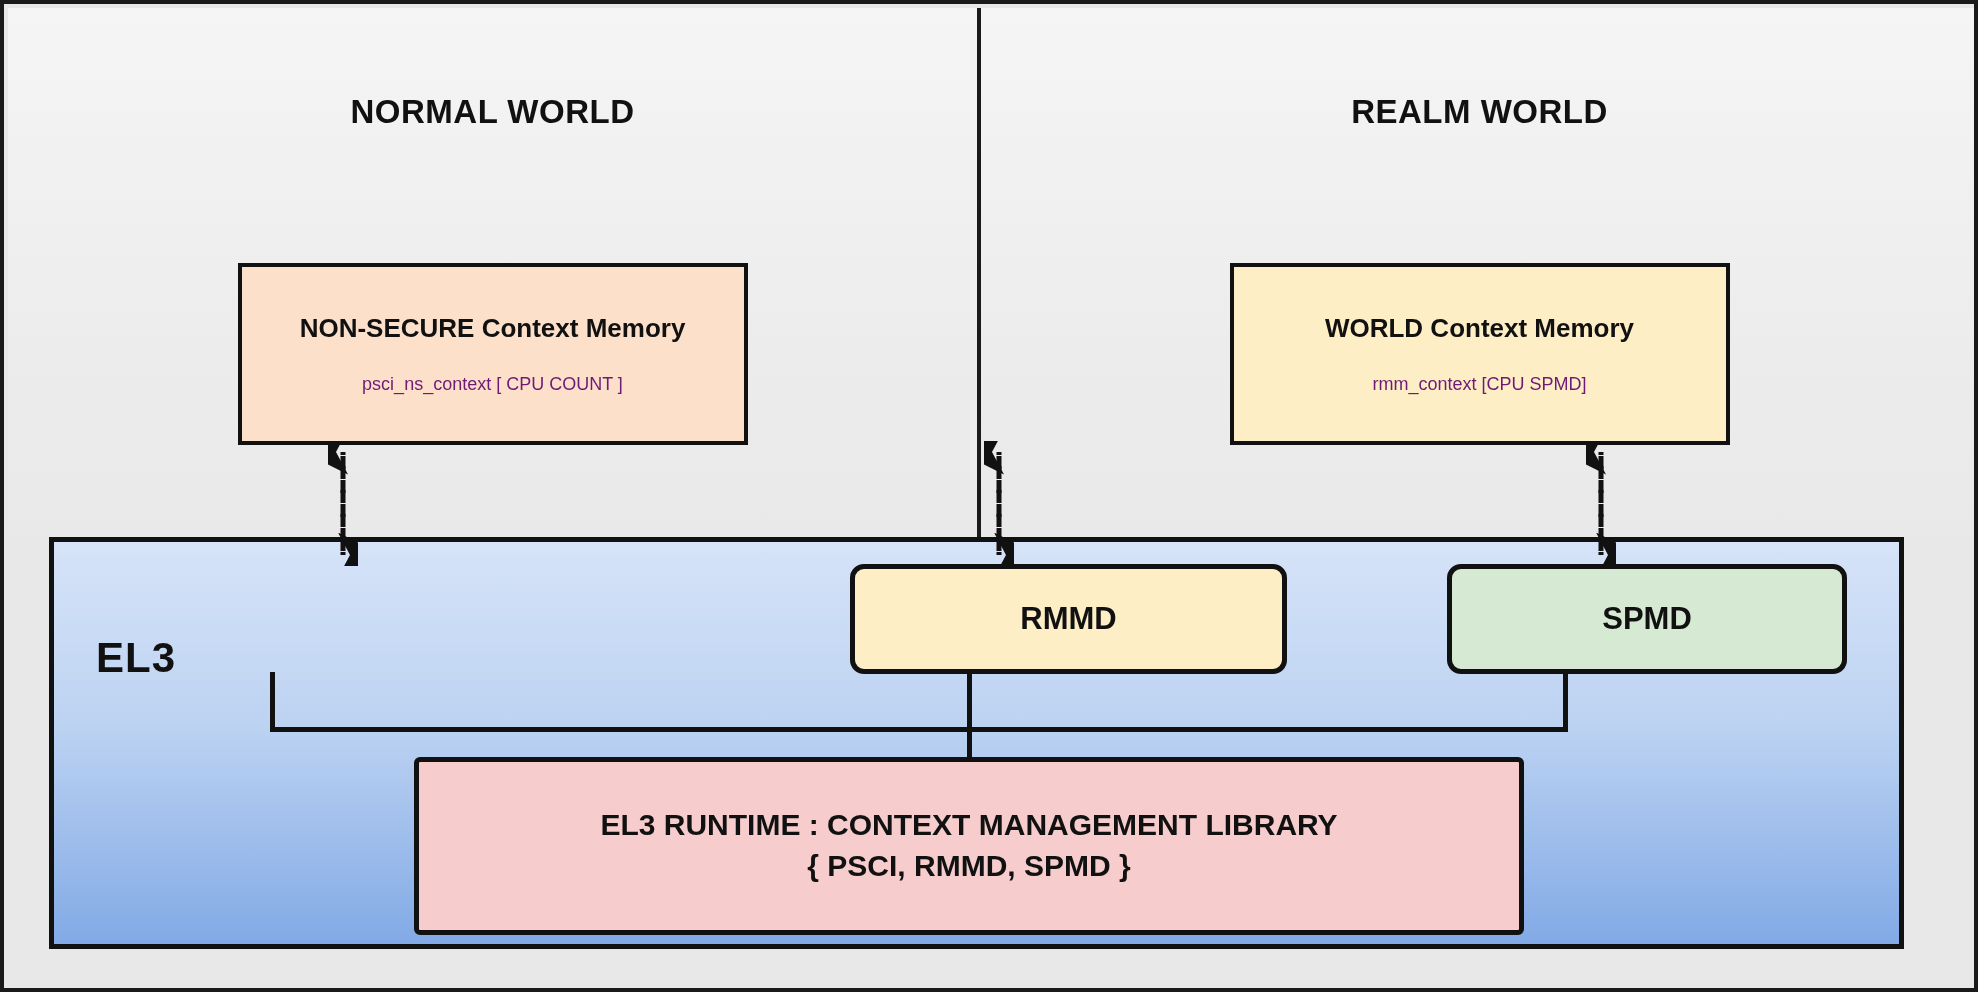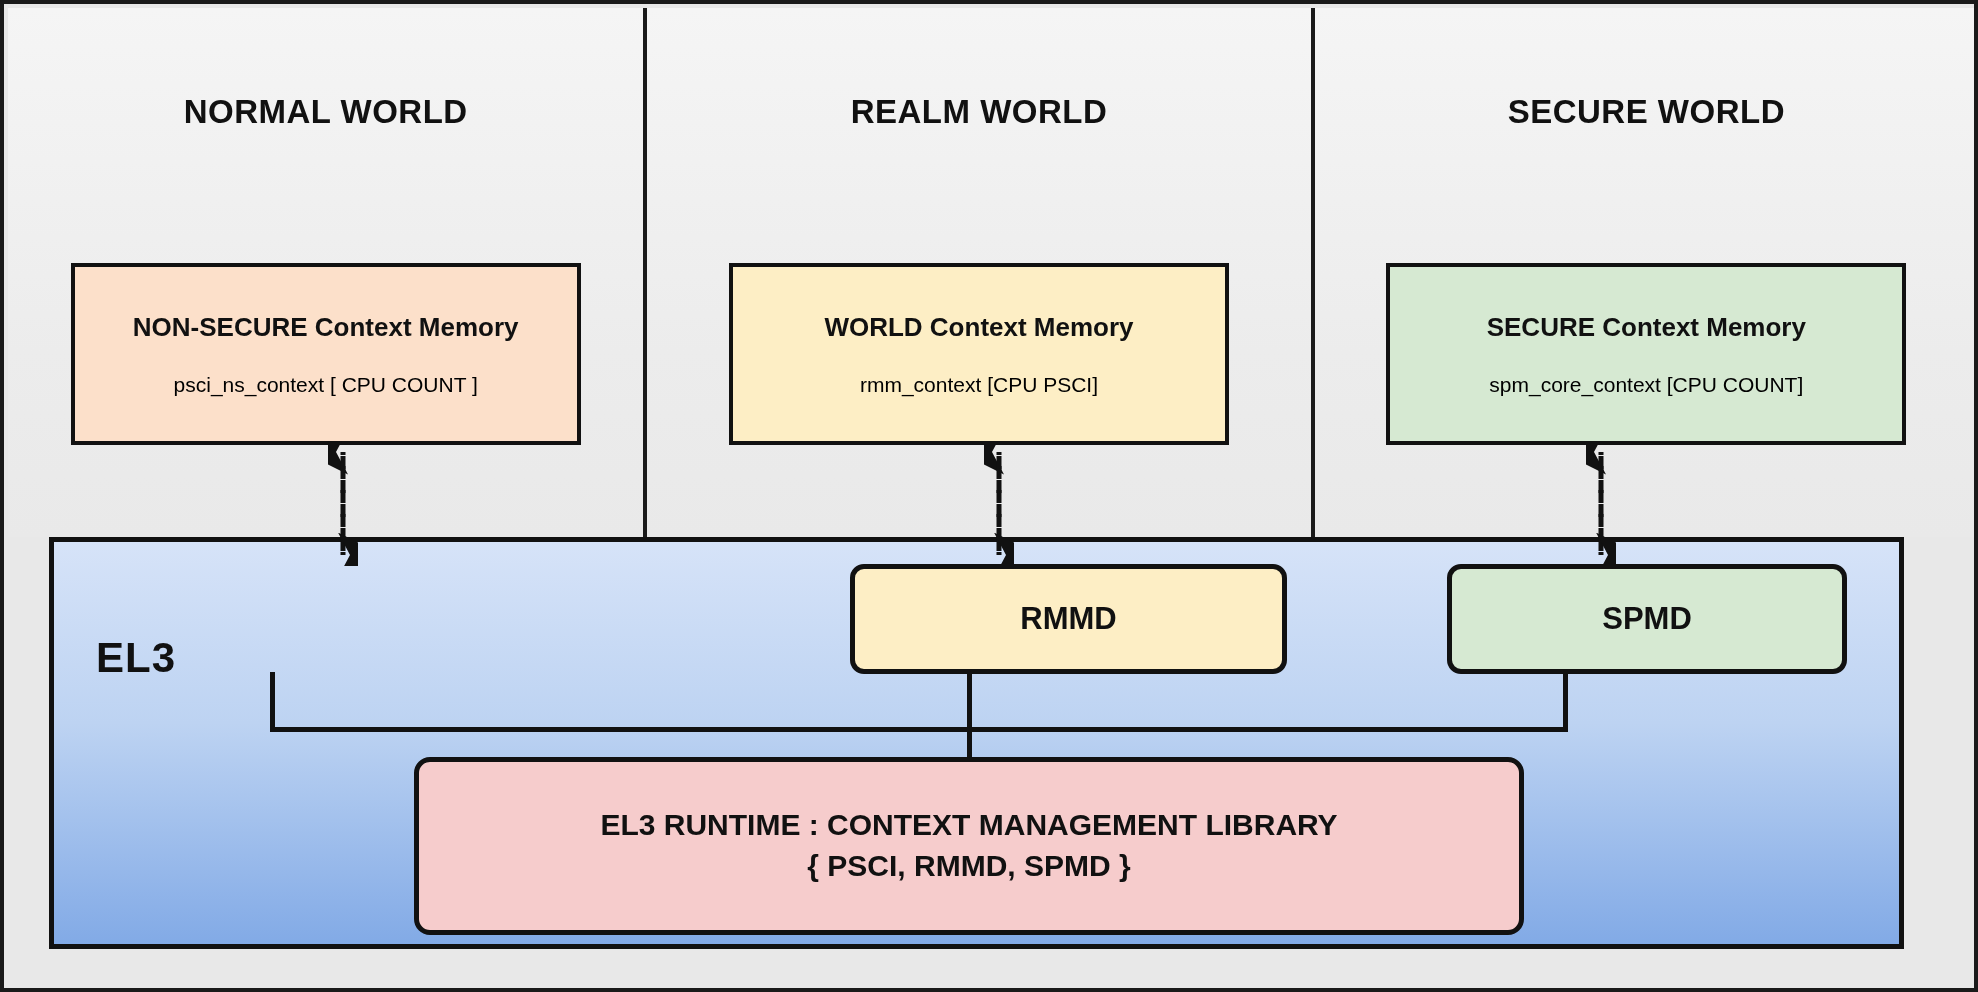--- a/index.html
+++ b/index.html
@@ -63,23 +63,23 @@
     justify-content: center;
   }
   .ctx-box .ctx-title {
     font-size: 26px;
     font-weight: bold;
     color: #111111;
     text-align: center;
     margin-bottom: 30px;
   }
   .ctx-box .ctx-sub {
-    font-size: 21px;
+    font-size: 18px;
     font-weight: normal;
-    color: #000000;
+    color: #701a75;
     text-align: center;
   }
   .ctx-ns   { background: #fce0ca; }
   .ctx-realm{ background: #fdeec5; width: 500px; }
   .ctx-sec  { background: #d6e9d2; width: 520px; }
 
   
   .dashed-arrow {
     position: absolute;
     top: 437px;
@@ -135,21 +135,21 @@
   }
 
   #runtime-box {
     position: absolute;
     left: 360px;
     top: 215px;
     width: 1110px;
     height: 178px;
     box-sizing: border-box;
     border: 5px solid #111111;
-    border-radius: 16px;
+    border-radius: 6px;
     background: #f6cccc;
     display: flex;
     flex-direction: column;
     align-items: center;
     justify-content: center;
     z-index: 4;
   }
   #runtime-box .rt-line {
     font-size: 30px;
     font-weight: bold;
@@ -170,31 +170,24 @@
       <div class="ctx-box ctx-ns">
         <div class="ctx-title">NON-SECURE Context Memory</div>
         <div class="ctx-sub">psci_ns_context  [ CPU COUNT ]</div>
       </div>
     </div>
 
     <div class="world-col">
       <div class="world-title">REALM WORLD</div>
       <div class="ctx-box ctx-realm">
         <div class="ctx-title">WORLD Context Memory</div>
-        <div class="ctx-sub">rmm_context [CPU PSCI]</div>
+        <div class="ctx-sub">rmm_context [CPU SPMD]</div>
       </div>
     </div>
 
-    <div class="world-col">
-      <div class="world-title">SECURE WORLD</div>
-      <div class="ctx-box ctx-sec">
-        <div class="ctx-title">SECURE Context Memory</div>
-        <div class="ctx-sub">spm_core_context  [CPU COUNT]</div>
-      </div>
-    </div>
   </div>
 
   <svg class="dashed-arrow" style="left:339px;" viewBox="0 0 30 125">
     <defs>
       <marker id="ah-up" markerWidth="9" markerHeight="9" refX="4.5" refY="8" orient="auto" markerUnits="strokeWidth">
         <path d="M4.5,0 L9,9 L4.5,6.6 L0,9 Z" fill="#111111"></path>
       </marker>
       <marker id="ah-dn" markerWidth="9" markerHeight="9" refX="4.5" refY="8" orient="auto" markerUnits="strokeWidth">
         <path d="M4.5,0 L9,9 L4.5,6.6 L0,9 Z" fill="#111111"></path>
       </marker>

